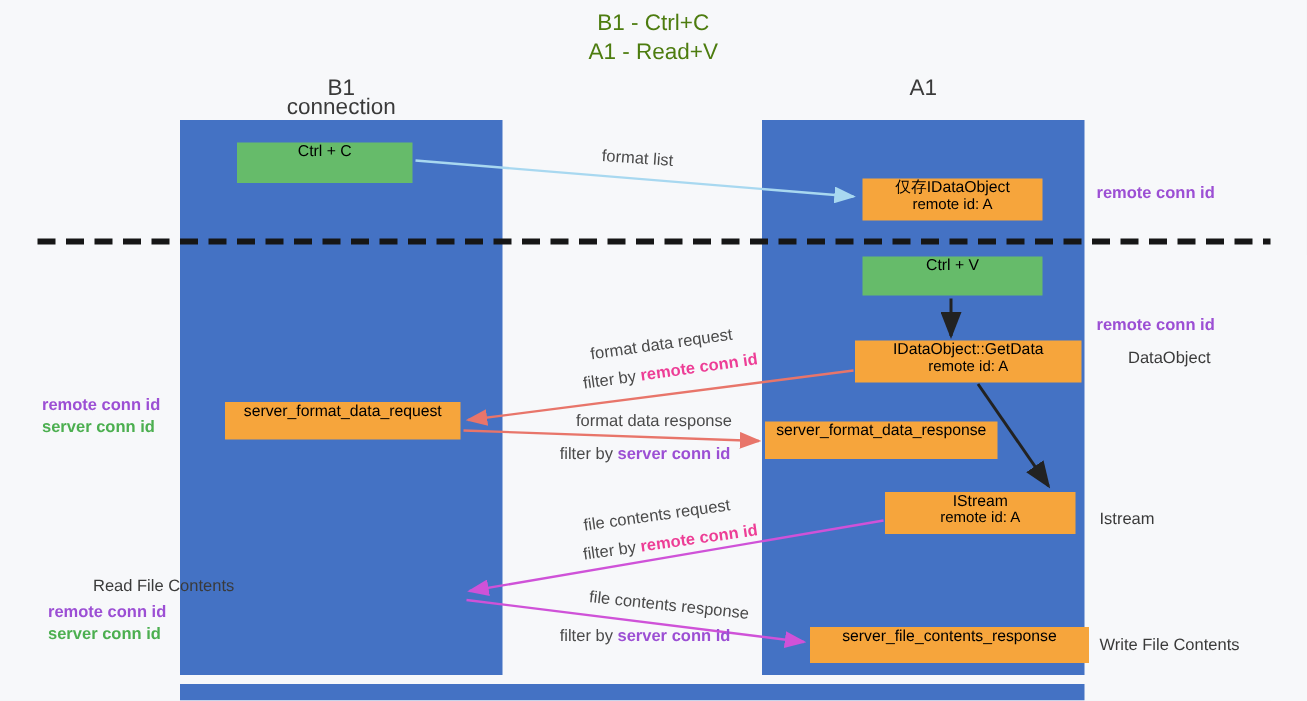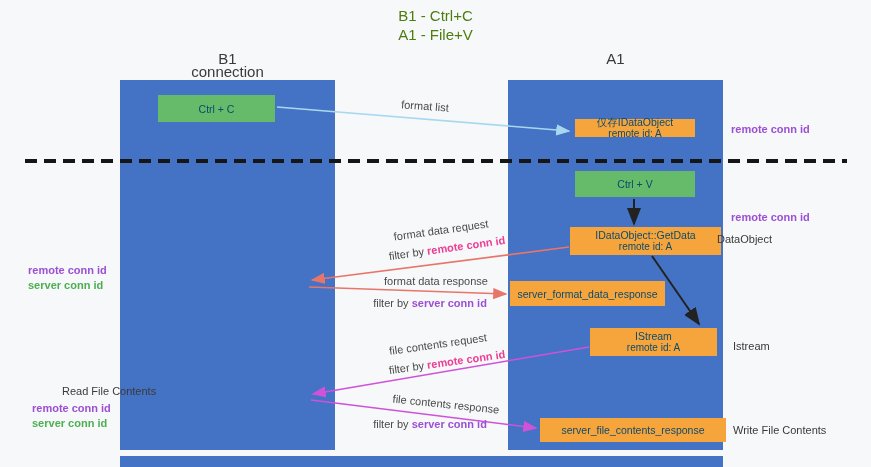--- a/index.html
+++ b/index.html
@@ -25,22 +25,22 @@
   .lane{
     position:absolute;width:215px;height:370px;top:80px;
     background:#4472c4;z-index:1;
   }
   .footer-strip{
     position:absolute;left:120px;top:456px;width:603px;height:11px;
     background:#4472c4;z-index:1;
   }
   .node{
     position:absolute;z-index:2;
-    display:flex;flex-direction:column;align-items:center;justify-content:center;
-    color:#0c4a6e;text-align:center;
+    display:flex;flex-direction:column;align-items:center;
+    color:#000000;text-align:center;
   }
   .node.green{background:#66bb6a;}
   .node.orange{background:#f6a53c;}
   .node .l1{font-size:10.5px;line-height:12px;}
   .node .l2{font-size:10px;line-height:12px;}
   .node.single{font-size:10.5px;}
   svg.arrows{
     position:absolute;left:0;top:0;z-index:3;pointer-events:none;
   }
   .flow-label{
@@ -60,53 +60,56 @@
   .rot-p6{transform:translateX(-50%) rotate(6deg);}
   .rot-0{transform:translateX(-50%);}
 </style>
 </head>
 <body>
 
 <div class="canvas">
 
   <div class="title">
     <div>B1 - Ctrl+C</div>
-    <div>A1 - File+V</div>
+    <div>A1 - Read+V</div>
   </div>
 
   <div class="lane-header" style="left:120px;top:52px;">
     <div>B1</div>
     <div>connection</div>
   </div>
   <div class="lane-header" style="left:508px;top:52px;">
     <div>A1</div>
   </div>
 
   <div class="lane" style="left:120px;"></div>
   <div class="lane" style="left:508px;"></div>
   <div class="footer-strip"></div>
 
   <div class="node green" style="left:158px;top:95px;width:117px;height:27px;">
     <div class="l1">Ctrl + C</div>
   </div>
 
-  <div class="node orange" style="left:575px;top:119px;width:120px;height:18px;">
+  <div class="node orange" style="left:575px;top:119px;width:120px;height:28px;">
     <div class="l1">仅存IDataObject</div>
     <div class="l2">remote id: A</div>
   </div>
 
   <div class="node green" style="left:575px;top:171px;width:120px;height:26px;">
     <div class="l1">Ctrl + V</div>
   </div>
 
   <div class="node orange" style="left:570px;top:227px;width:151px;height:28px;">
     <div class="l1">IDataObject::GetData</div>
     <div class="l2">remote id: A</div>
   </div>
 
+  <div class="node orange single" style="left:150px;top:268px;width:157px;height:25px;">
+    <div class="l1">server_format_data_request</div>
+  </div>
 
   <div class="node orange single" style="left:510px;top:281px;width:155px;height:25px;">
     <div class="l1">server_format_data_response</div>
   </div>
 
   <div class="node orange" style="left:590px;top:328px;width:127px;height:28px;">
     <div class="l1">IStream</div>
     <div class="l2">remote id: A</div>
   </div>
 
@@ -163,21 +166,21 @@
   </div>
 
   <div class="flow-label rot-p6" style="left:446px;top:398px;">file contents response</div>
   <div class="flow-label rot-0" style="left:430px;top:418px;">
     <span>filter by</span>
     <span class="purple">server conn id</span>
   </div>
 
   <div class="side-label purple" style="left:731px;top:123px;">remote conn id</div>
   <div class="side-label purple" style="left:731px;top:211px;">remote conn id</div>
-  <div class="side-label" style="left:701px;top:233px;padding-left:16px;">DataObject</div>
+  <div class="side-label" style="left:736px;top:233px;padding-left:16px;">DataObject</div>
   <div class="side-label" style="left:733px;top:340px;">Istream</div>
   <div class="side-label" style="left:733px;top:424px;">Write File Contents</div>
 
   <div class="side-label purple" style="left:28px;top:264px;">remote conn id</div>
   <div class="side-label greentx" style="left:28px;top:279px;">server conn id</div>
   <div class="side-label" style="left:30px;top:385px;padding-left:32px;">Read File Contents</div>
   <div class="side-label purple" style="left:32px;top:402px;">remote conn id</div>
   <div class="side-label greentx" style="left:32px;top:417px;">server conn id</div>
 
 </div>

